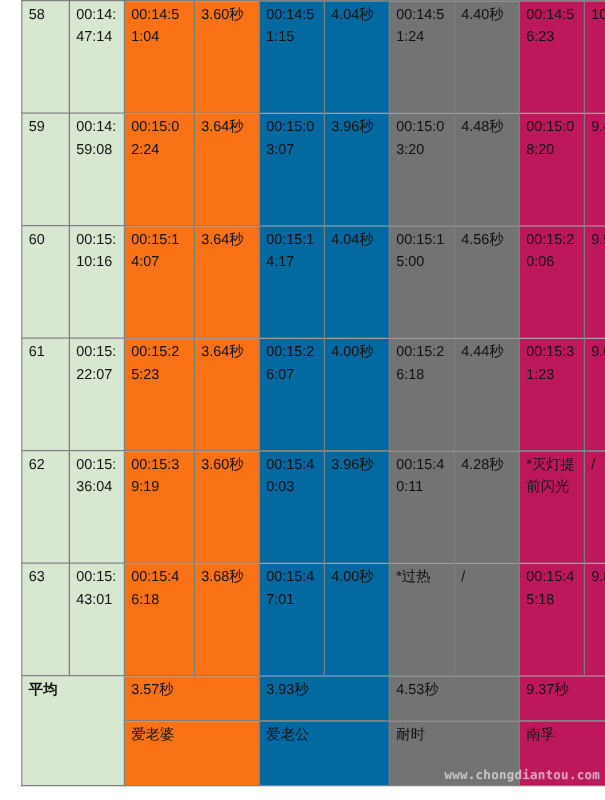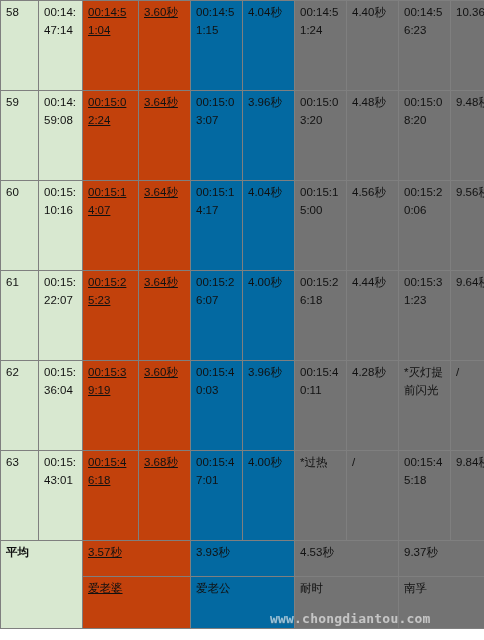--- a/index.html
+++ b/index.html
@@ -6,43 +6,44 @@
   body{
     width:484px;height:640px;
     background:#ffffff;
     font-family:"Liberation Sans","DejaVu Sans",sans-serif;
     overflow:hidden;
   }
   #sheet{
     position:relative;
     width:484px;height:628px;
     box-sizing:border-box;
+    padding-left:17px;
   }
   table.grid{
     border-collapse:collapse;
     width:484px;
     table-layout:fixed;
     border:1px solid #7f7f7f;
   }
   table.grid td{
     border:1px solid #7f7f7f;
     vertical-align:top;
     padding:3px 4px 3px 5px;
     font-size:11.5px;
     line-height:17.5px;
     color:#111;
     word-break:break-all;
     overflow:hidden;
   }
   
   .c-green  {background:#d8e8d0;}
-  .c-white  {background:#c2410c;text-decoration:underline;}
+  .c-white  {background:#f97316;}
   .c-yellow {background:#0369a1;}
   .c-blue   {background:#737373;}
-  .c-pink   {background:#737373;}
+  .c-pink   {background:#be185d;}
 
   .avg-val{
     vertical-align:middle;
     font-size:12.5px;
     padding:6px 2px;
   }
   .avg-label{
     text-align:left;
     vertical-align:middle;
     font-size:12.5px;
@@ -77,23 +78,23 @@
     text-shadow:
        1px 1px 0 rgba(120,120,120,.75),
        2px 2px 0 rgba(150,150,150,.55),
       -1px -1px 0 rgba(170,170,170,.5);
     white-space:nowrap;
   }
   #watermark .wm-url{
     position:absolute;
     left:0;bottom:0;
     width:210px;
-    text-align:left;
+    text-align:right;
     font-family:"DejaVu Sans Mono","Liberation Mono",monospace;
-    font-size:13px;
+    font-size:10px;
     font-weight:bold;
     color:rgba(255,255,255,.95);
     text-shadow:0 1px 1px rgba(120,120,120,.8);
     letter-spacing:.2px;
     margin-top:48px;
   }
 </style>
 </head>
 <body>
 

